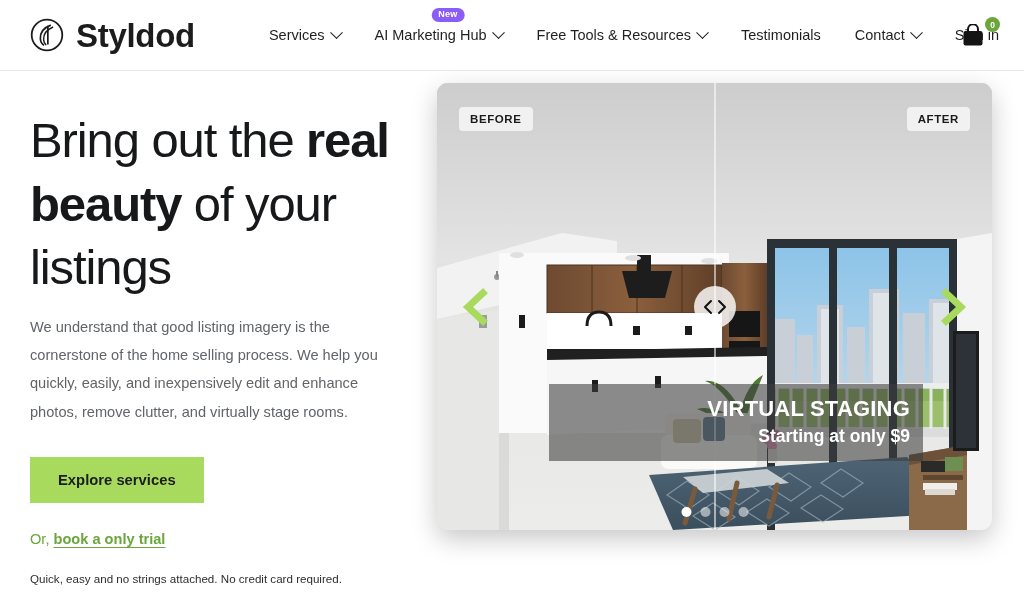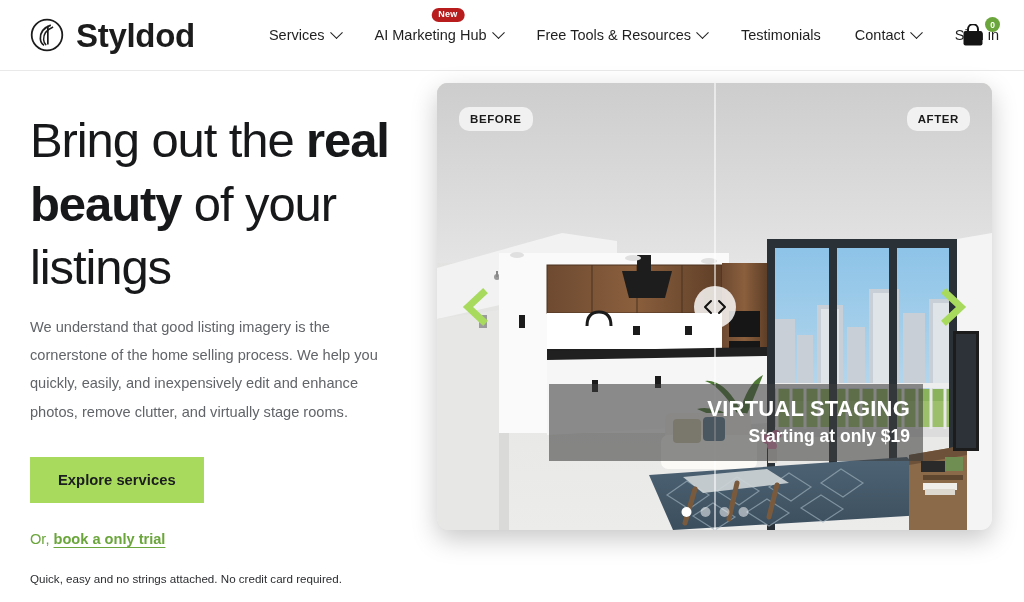--- a/index.html
+++ b/index.html
@@ -50,21 +50,21 @@
     width: 9px; height: 9px;
     border-right: 1.6px solid #222;
     border-bottom: 1.6px solid #222;
     transform: rotate(45deg) translate(-2px,-2px);
     flex: 0 0 auto;
   }
   .new-badge {
     position: absolute;
     top: -13px; left: 50%;
     transform: translateX(-22%);
-    background: #b91c1c;
+    background: #8b5cf6;
     color: #ffffff;
     font-size: 9px;
     font-weight: bold;
     border-radius: 9px;
     padding: 2px 7px 3px;
     line-height: 1;
     letter-spacing: 0.2px;
   }
 
   .cart {
@@ -166,21 +166,21 @@
 
   .badge-pill {
     position: absolute;
     top: 24px;
     background: #f1f1f1;
     color: #1b1b1b;
     font-size: 11.5px;
     font-weight: bold;
     letter-spacing: 0.6px;
     padding: 6px 11px;
-    border-radius: 10px;
+    border-radius: 4px;
     z-index: 14;
   }
   .badge-before { left: 22px; }
   .badge-after  { right: 22px; }
 
   .arrow-nav {
     position: absolute;
     top: 50%; transform: translateY(-50%);
     width: 30px; height: 40px;
     z-index: 16; cursor: pointer;
@@ -516,21 +516,21 @@
 
       <div class="slider-handle">
         <svg width="26" height="16" viewBox="0 0 26 16">
           <polyline points="9,2 3,8 9,14" fill="none" stroke="#111" stroke-width="2" stroke-linecap="round" stroke-linejoin="round"></polyline>
           <polyline points="17,2 23,8 17,14" fill="none" stroke="#111" stroke-width="2" stroke-linecap="round" stroke-linejoin="round"></polyline>
         </svg>
       </div>
 
       <div class="caption">
         <div class="caption-title">VIRTUAL STAGING</div>
-        <div class="caption-sub">Starting at only $19</div>
+        <div class="caption-sub">Starting at only $9</div>
       </div>
 
       <div class="dots">
         <span class="dot active"></span>
         <span class="dot"></span>
         <span class="dot"></span>
         <span class="dot"></span>
       </div>
 
     </div>

